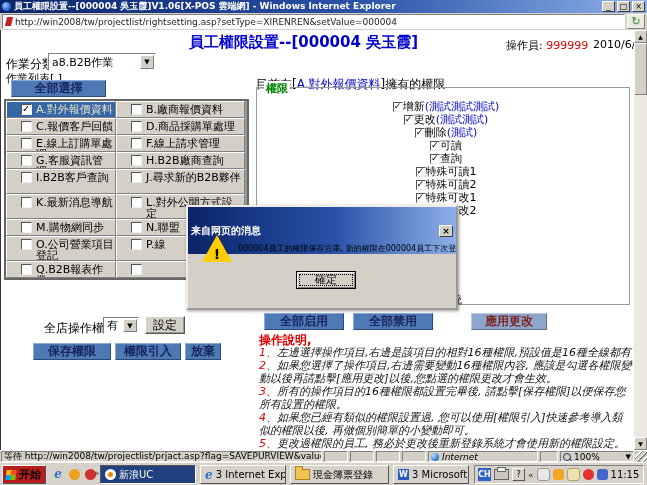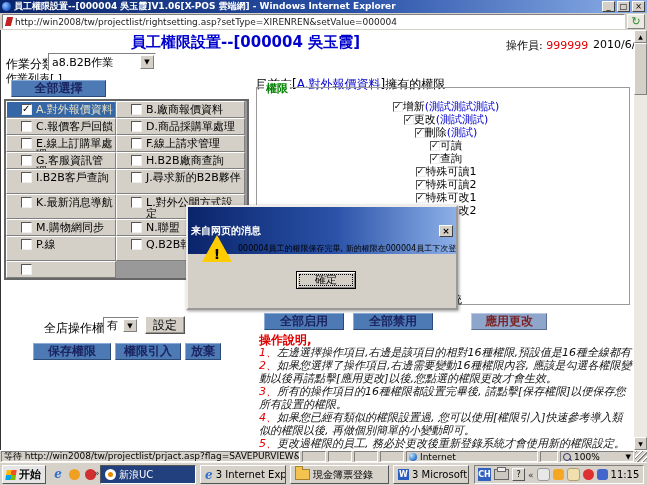--- a/index.html
+++ b/index.html
@@ -26,21 +26,21 @@
     color:#2c8a2c;font-size:11px;line-height:13px;text-align:center;box-sizing:border-box;}
   
   .page{position:absolute;left:0;top:30px;width:634px;height:420px;background:#fff;
     border-left:1px solid #333;box-sizing:border-box;overflow:hidden;}
   .scrollbar{position:absolute;left:634px;top:30px;width:13px;height:420px;background:#ece9e2;}
   .sbtn{position:absolute;left:0;width:13px;height:13px;background:#d4d0c8;border:1px solid;
     border-color:#fff #808080 #808080 #fff;font-size:6px;text-align:center;line-height:11px;box-sizing:border-box;}
   .sbtn.up{top:0;} .sbtn.down{top:407px;}
   .sthumb{position:absolute;left:0;top:13px;width:13px;height:52px;background:#d4d0c8;border:1px solid;
     border-color:#fff #808080 #808080 #fff;box-sizing:border-box;}
-  .page-title{position:absolute;left:130px;top:3px;width:345px;text-align:left;
+  .page-title{position:absolute;left:130px;top:3px;width:345px;text-align:center;
     font-size:15px;font-weight:bold;color:#0000cc;white-space:nowrap;}
   .op{position:absolute;left:505px;top:8px;font-size:11px;white-space:nowrap;}
   .red{color:#e00000;}
   .date{position:absolute;left:592px;top:8px;font-size:11px;white-space:nowrap;}
   .cat-label{position:absolute;left:5px;top:26px;font-size:12px;}
   .select{position:absolute;background:#fff;border:1px solid;border-color:#808080 #fff #fff #808080;
     font-size:11px;display:flex;align-items:center;padding-left:3px;box-sizing:border-box;}
   .select .dd{position:absolute;right:1px;top:1px;bottom:1px;width:14px;background:#d4d0c8;
     border:1px solid;border-color:#fff #808080 #808080 #fff;font-size:7px;text-align:center;
     display:flex;align-items:center;justify-content:center;box-sizing:border-box;}
@@ -103,30 +103,30 @@
   .dlg-ok{position:absolute;left:108px;top:64px;width:60px;height:18px;background:#d4d0c8;
     border:1px solid #000;box-shadow:inset 1px 1px 0 #fff, inset -1px -1px 0 #808080;
     font-size:11px;text-align:center;line-height:16px;outline:1px dotted #000;outline-offset:-4px;box-sizing:border-box;}
   
   .statusbar{position:absolute;left:0;top:450px;width:647px;height:12px;background:#d4d0c8;
     border-top:1px solid #fff;display:flex;align-items:stretch;font-size:9px;box-sizing:border-box;}
   .sb-panel{border:1px solid;border-color:#808080 #fff #fff #808080;margin:0 1px;
     display:flex;align-items:center;padding:0 2px;white-space:nowrap;overflow:hidden;box-sizing:border-box;flex:none;}
   .sb-text{flex:1;}
   .sb-sm{width:24px;} .sb-xs{width:18px;}
-  .sb-zone{width:132px;} .sb-zoom{width:74px;}
+  .sb-zone{width:110px;font-style:italic;} .sb-zoom{width:74px;}
   .globe{width:8px;height:8px;border-radius:50%;margin-right:3px;flex:none;
     background:radial-gradient(circle at 30% 30%,#bfe0ff,#3a86d4 60%,#1c4c9c);}
   .lens{width:6px;height:6px;border:1px solid #336;border-radius:50%;position:relative;margin-right:3px;flex:none;}
   .lens::after{content:"";position:absolute;left:5px;top:5px;width:3px;height:1px;background:#336;transform:rotate(45deg);}
   .grip{width:12px;background:repeating-linear-gradient(135deg,#fff 0 1px,#808080 1px 2px,#d4d0c8 2px 4px);}
   
   .taskbar{position:absolute;left:0;top:462px;width:647px;height:23px;background:#d6d2ca;
     border-top:1px solid #f8f6f2;box-sizing:border-box;}
-  .start{position:absolute;left:2px;top:2px;width:44px;height:19px;background:#e5e5e5;
+  .start{position:absolute;left:2px;top:2px;width:44px;height:19px;background:#b91c1c;
     border:1px solid;border-color:#fff #555 #555 #fff;display:flex;align-items:center;gap:3px;
     padding:0 3px;font-size:11px;font-weight:bold;box-sizing:border-box;}
   .winflag{width:10px;height:10px;flex:none;transform:skewX(-8deg);
     background:conic-gradient(#f25022 0 25%,#7fba00 0 50%,#00a4ef 0 75%,#ffb900 0);}
   .ql{position:absolute;top:3px;width:16px;height:16px;display:flex;align-items:center;justify-content:center;}
   .ie-e{color:#2f6fd0;font-weight:bold;font-style:italic;font-size:12px;font-family:"DejaVu Serif",serif;}
   .dot{border-radius:50%;display:inline-block;}
   .chev{position:absolute;top:5px;font-size:9px;color:#333;}
   .taskbtn{position:absolute;top:2px;height:19px;background:#d6d2ca;border:1px solid;
     border-color:#fff #555 #555 #fff;display:flex;align-items:center;gap:3px;padding:0 4px;
@@ -244,20 +244,24 @@
       <div class="modcell">
           <span class="cb"></span>
           <span>M.購物網同步</span>
         </div>
       <div class="modcell">
           <span class="cb"></span>
           <span>N.聯盟</span>
         </div>
       <div class="modcell">
           <span class="cb"></span>
+          <span>O.公司營業項目登記</span>
+        </div>
+      <div class="modcell">
+          <span class="cb"></span>
           <span>P.線</span>
         </div>
       <div class="modcell">
           <span class="cb"></span>
           <span>Q.B2B報表作業</span>
         </div>
       <div class="modcell">
           <span class="cb"></span>
           <span></span>
         </div>

